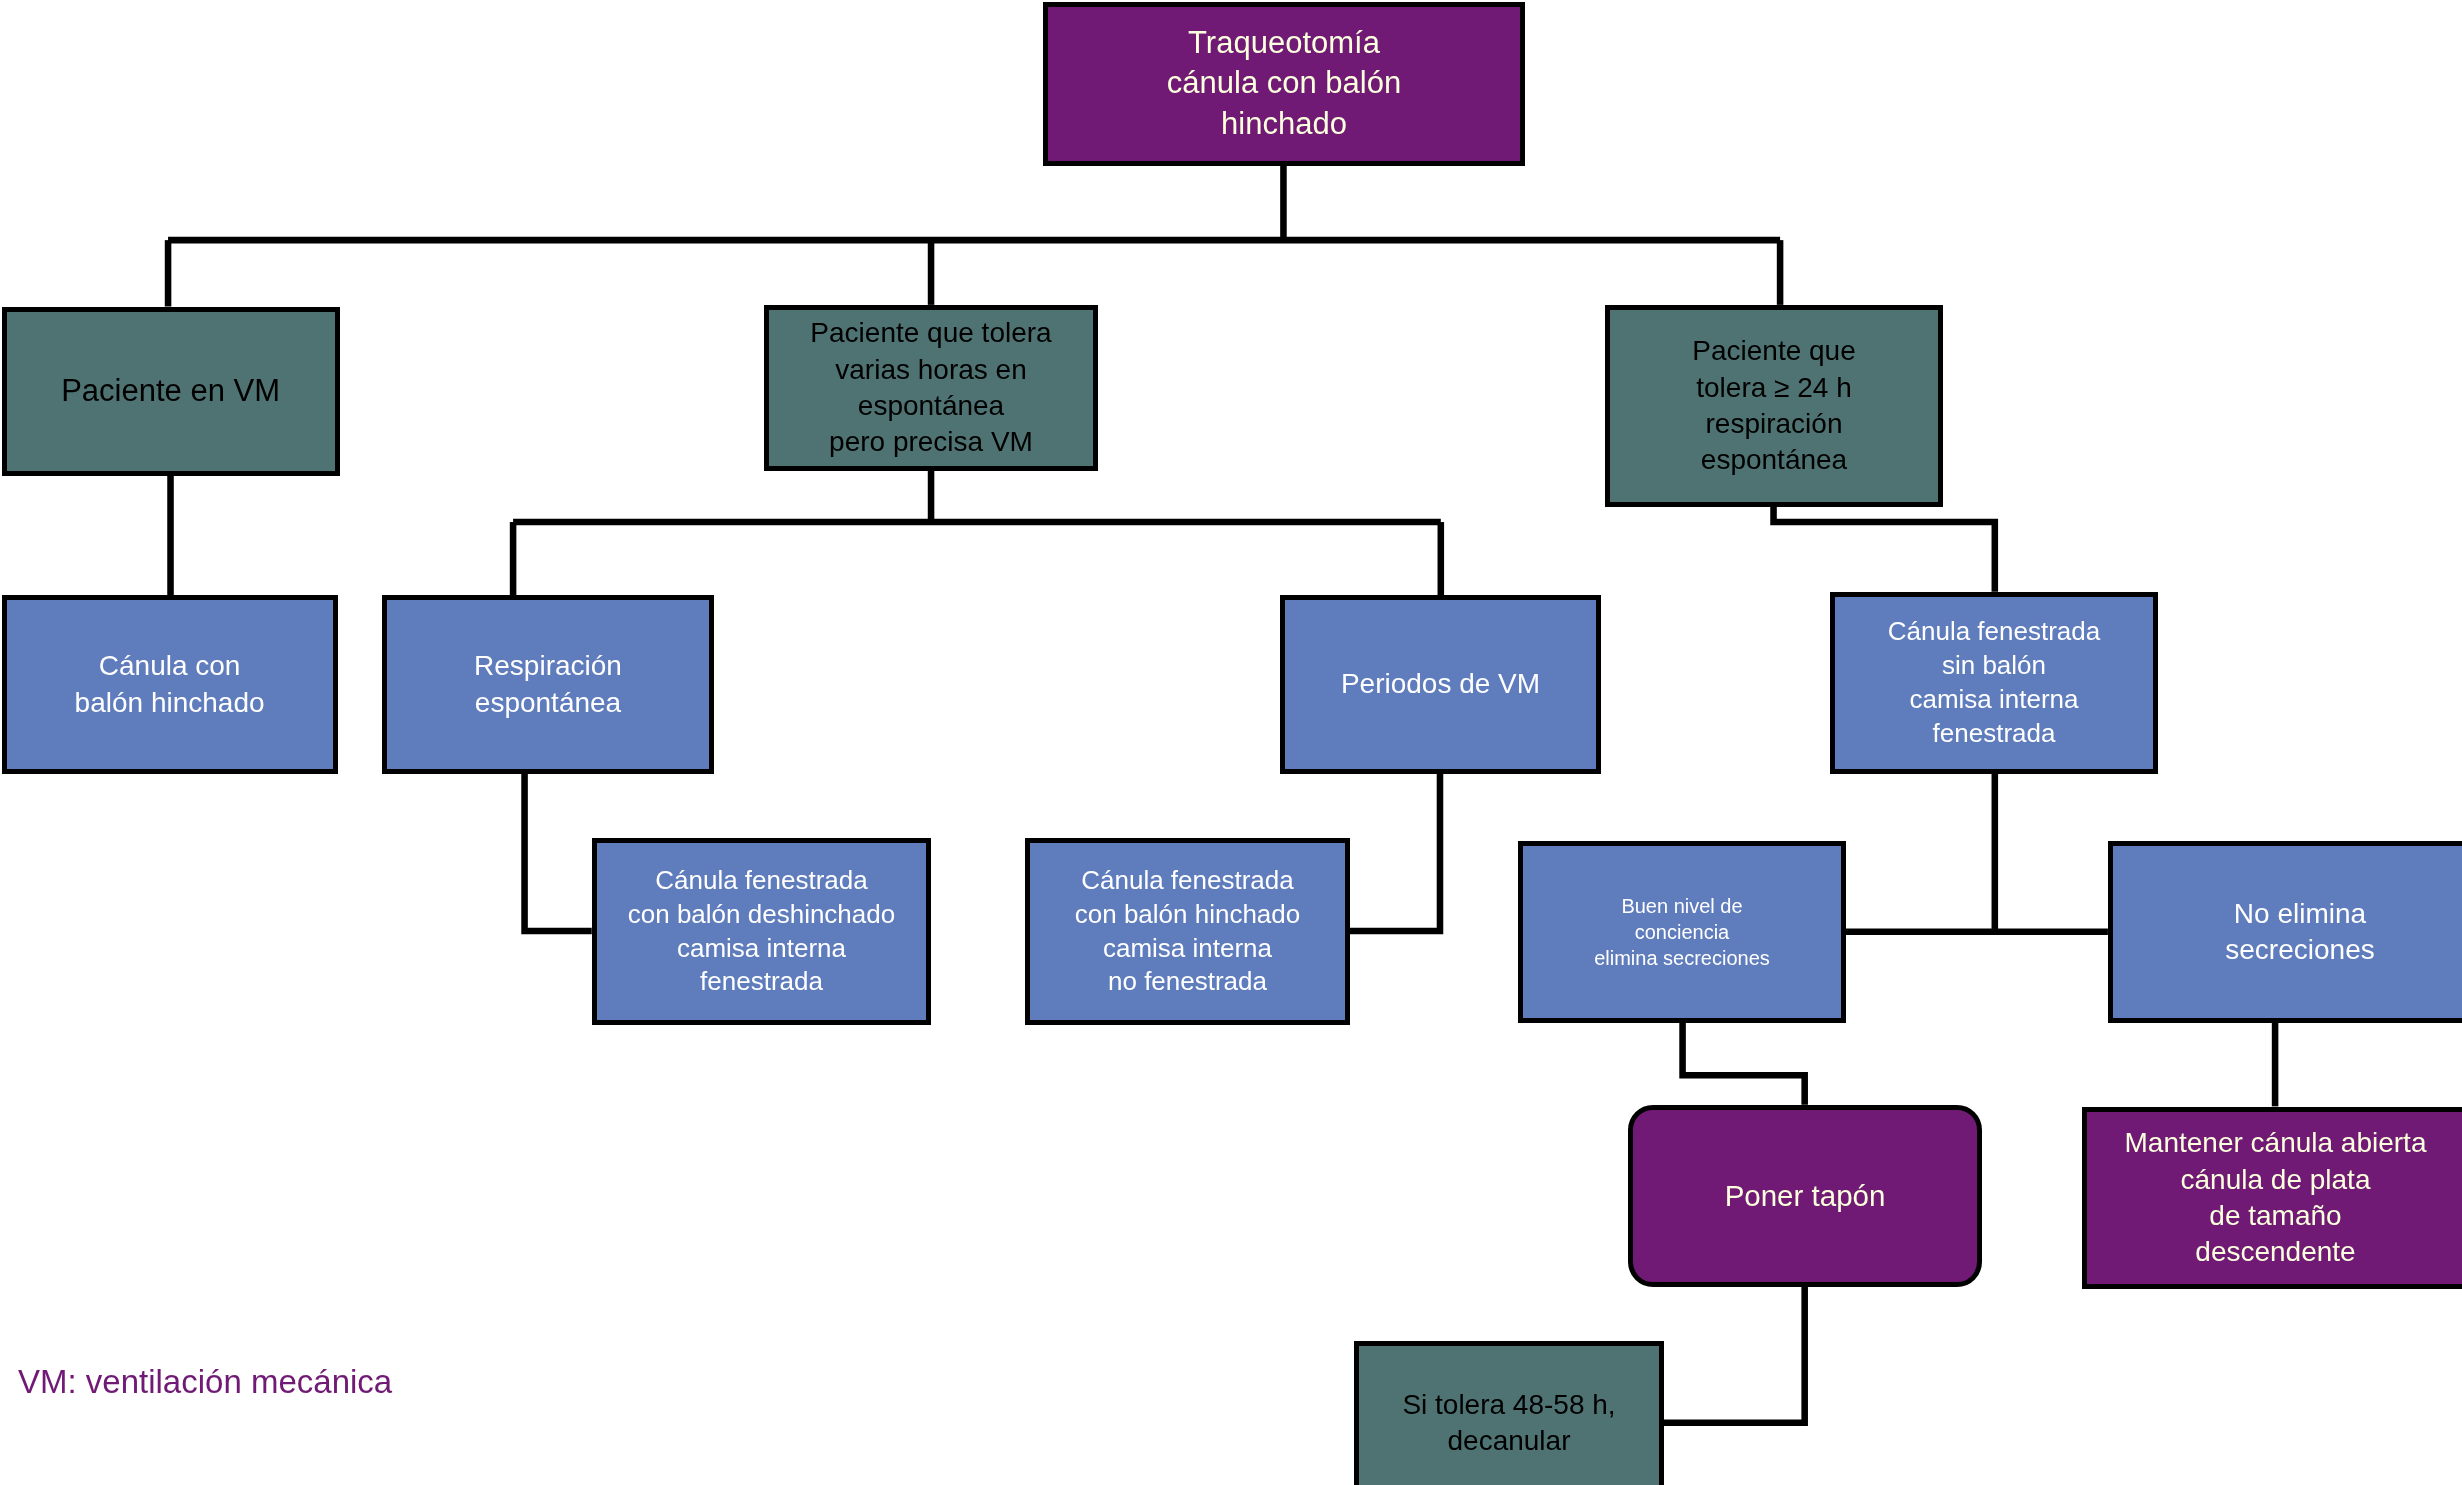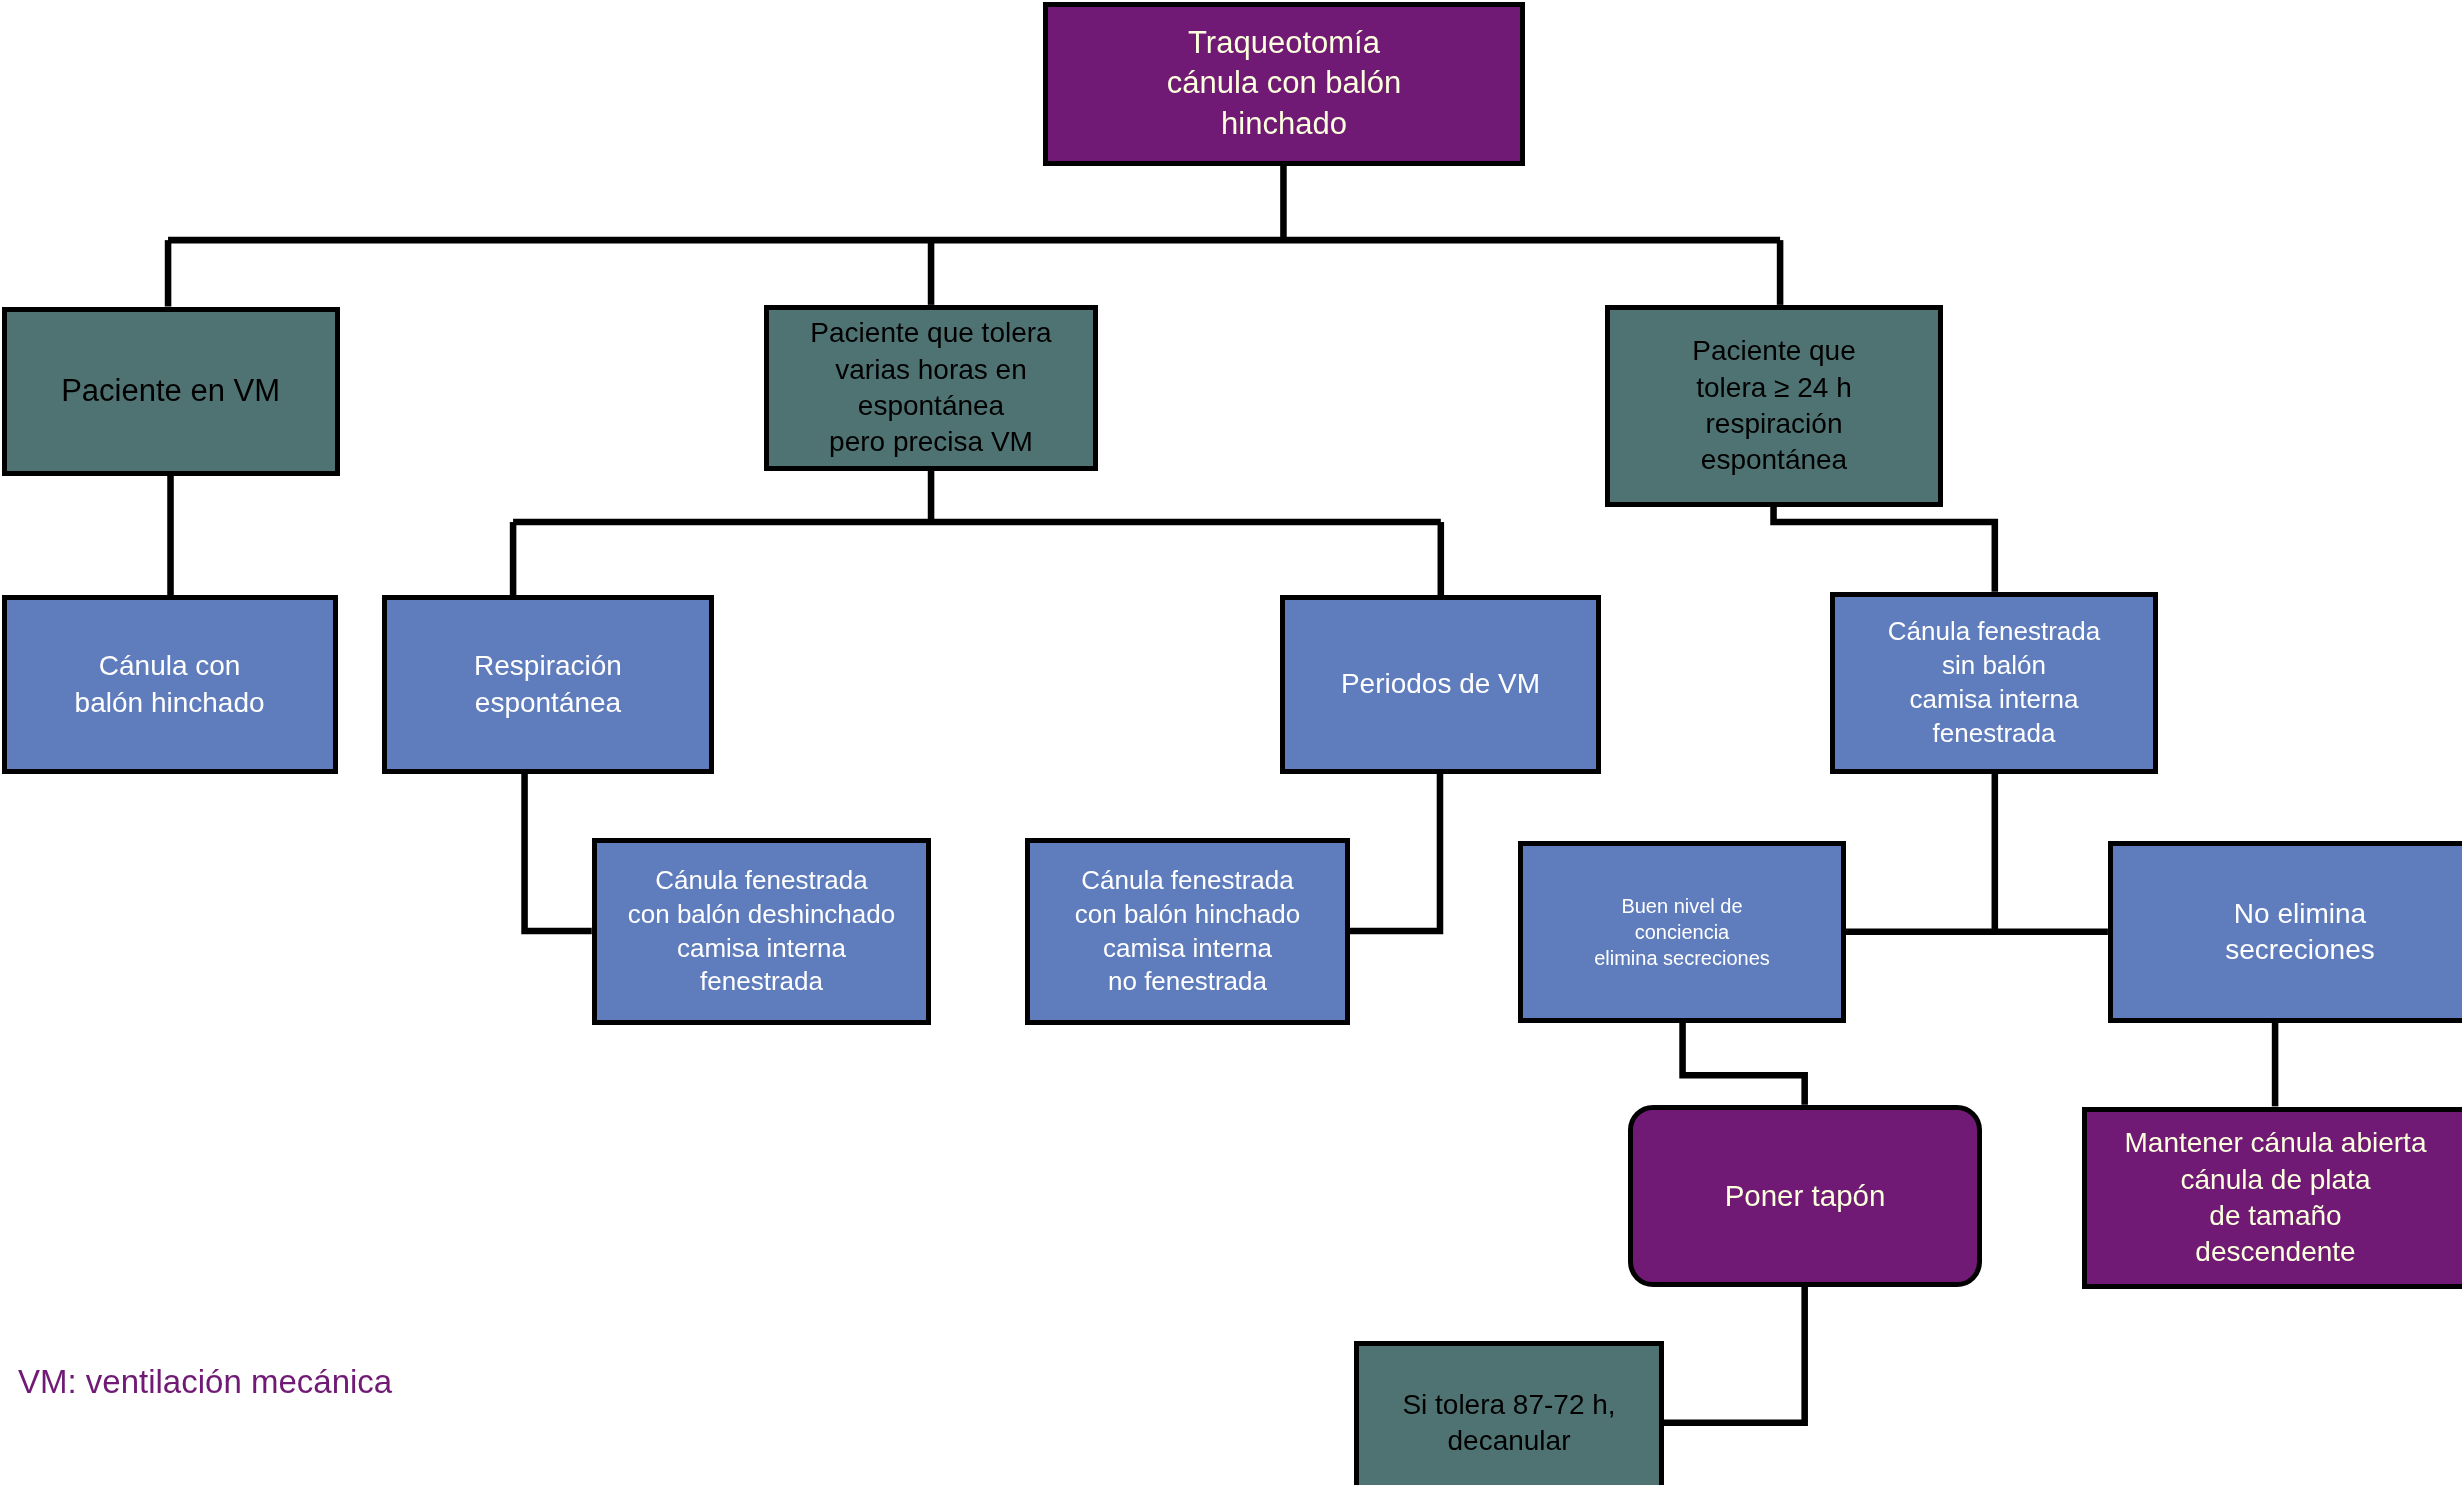--- a/index.html
+++ b/index.html
@@ -116,20 +116,20 @@
       <div class="node olive" style="left: 1628px; top: 1105px; width: 354px; height: 182px; font-size: 29.5px; border-radius: 25px;">
         <span class="txt">Poner tapón</span>
       </div>
       <div class="node olive" style="left: 2082px; top: 1107px; width: 387px; height: 182px; font-size: 28px;">
         <span class="txt">Mantener cánula abierta
 cánula de plata
 de tamaño
 descendente</span>
       </div>
       <div class="node teal" style="left: 1354px; top: 1341px; width: 310px; height: 164px; font-size: 28px;">
-        <span class="txt">Si tolera 87-72 h,
+        <span class="txt">Si tolera 48-58 h,
 decanular</span>
       </div>
     </div>
 
   <div class="legend" style="left:18px; top:1363px; font-size:33px;">VM: ventilación mecánica</div>
 </div>
 
 
 </body></html>

